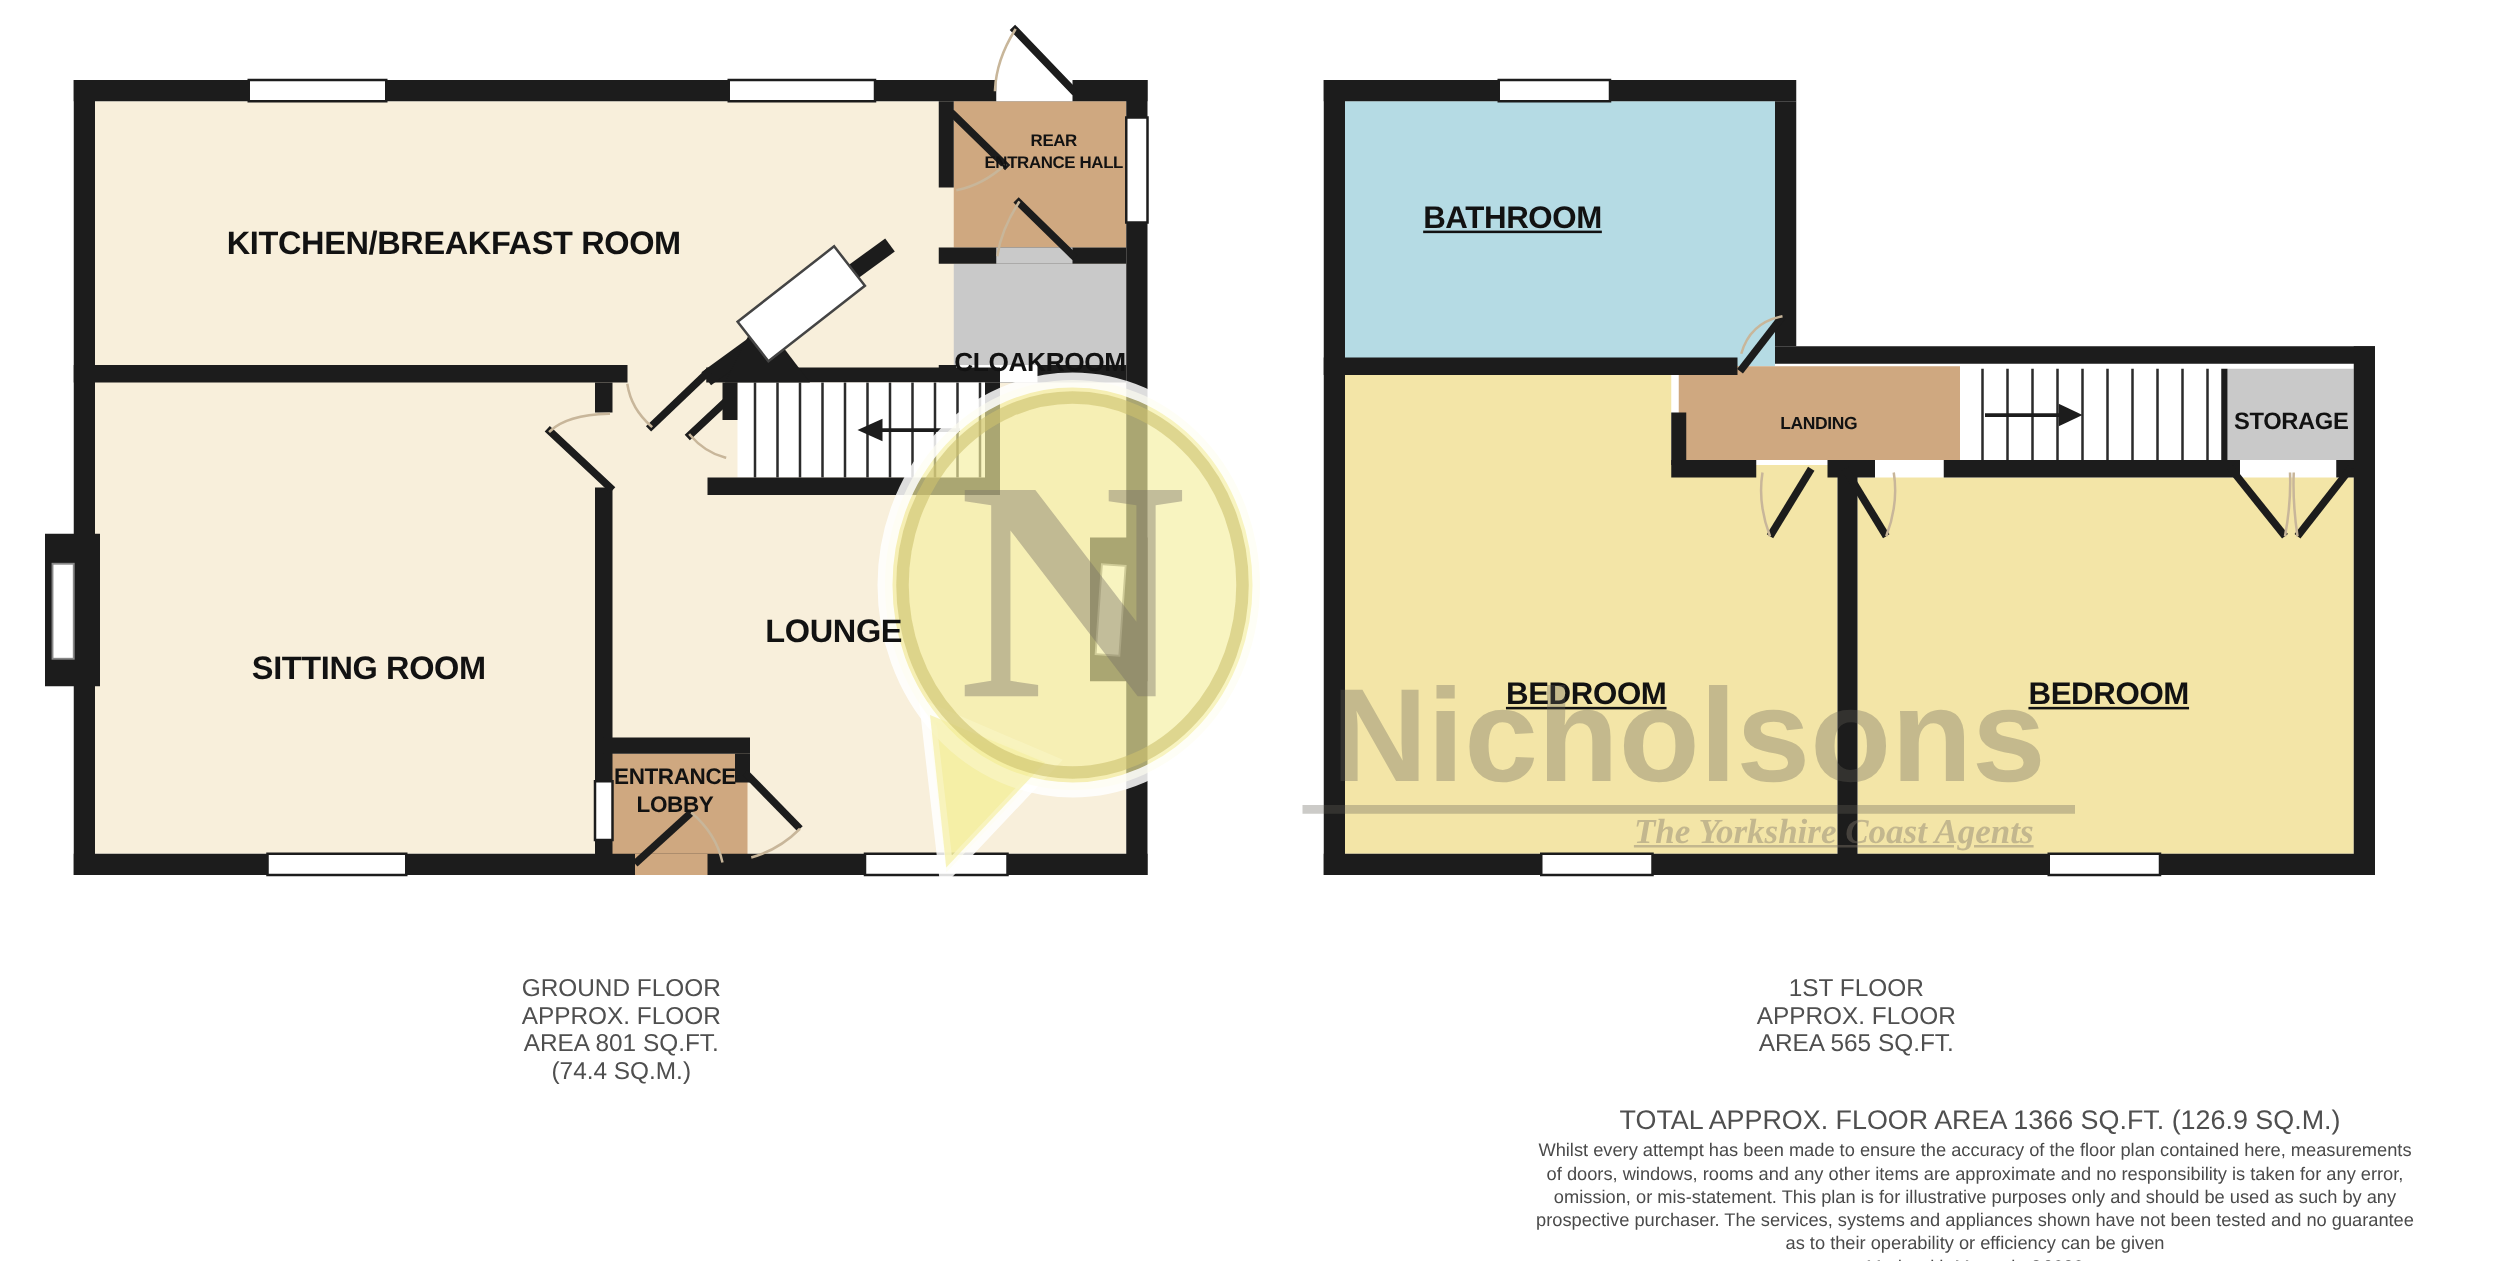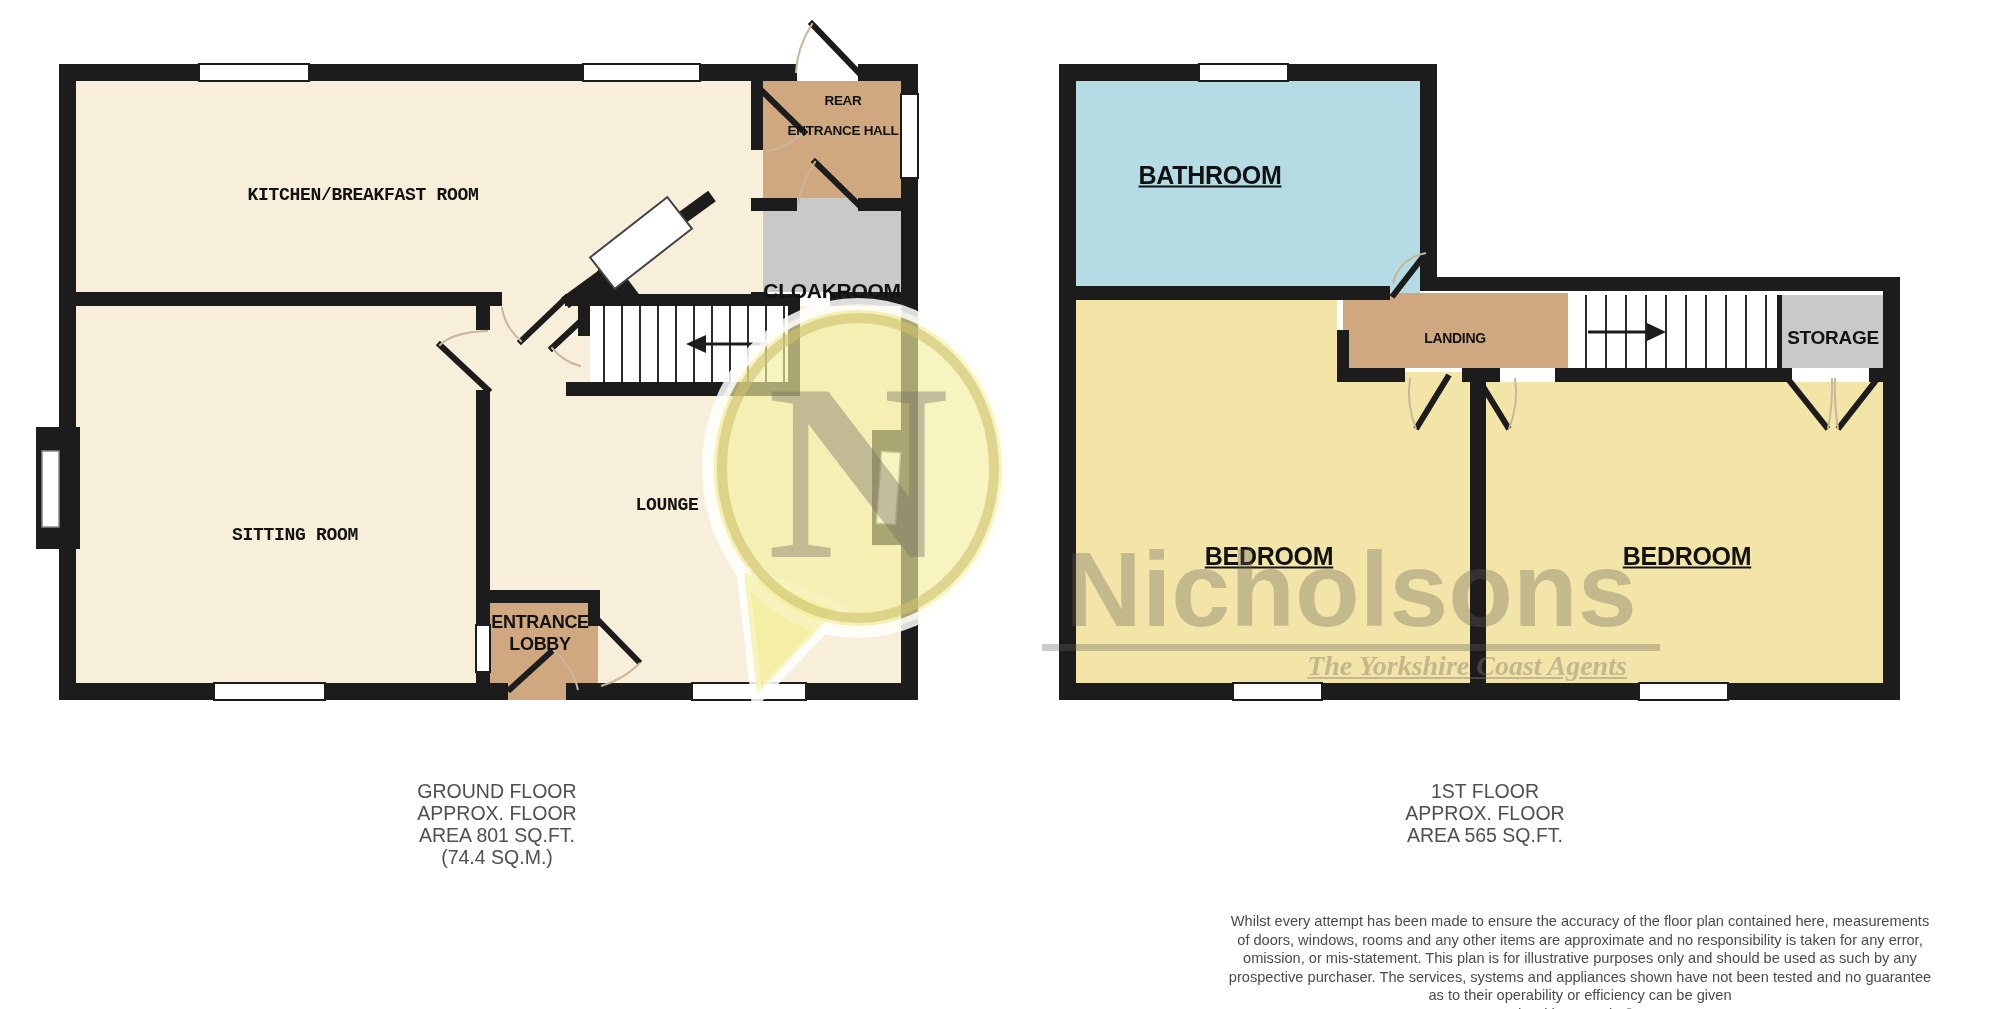--- a/index.html
+++ b/index.html
@@ -1,21 +1,21 @@
 <!DOCTYPE html>
 <html style="--wall: #1c1c1c; --cream: #f8efdb; --tan: #cfa880; --grayroom: #c9c9c9; --blue: #b5dbe4; --yellow: #f3e5a7; --stairs-white: #ffffff; --tread: #2b2b2b; --arc: #c8b69a; --pin-fill: rgba(244,238,160,0.66); --pin-ring: rgba(205,193,110,0.6); --pin-halo: rgba(255,255,255,0.85); --pin-n: rgba(118,112,102,0.42);"><head>
 <meta charset="utf-8">
 <style>
   html,body{margin:0;padding:0;background:#fff;}
   .stage{position:relative;width:2000px;height:1009px;background:#fff;overflow:hidden;
          font-family:"Liberation Sans",sans-serif;}
   svg{position:absolute;left:0;top:0;}
   .lbl{position:absolute;transform:translate(-50%,-50%);color:#121212;font-weight:700;
        white-space:nowrap;letter-spacing:-0.3px;}
-  .lbl-26{font-size:18px;font-family:Liberation Mono, monospace;}
+  .lbl-26{font-size:26px;}
   .lbl-24{font-size:25px;text-decoration:underline;}
   .lbl-22{font-size:14px;}
   .lbl-21{font-size:21px;margin-top:36px;}
   .lbl-19{font-size:19px;}
   .lbl-17{font-size:18px;}
   .lbl-13{font-size:13.5px;font-weight:700;}
   .caption{position:absolute;text-align:center;color:#4f4f4f;font-size:19.5px;line-height:22px;}
   .total{position:absolute;text-align:center;color:#4f4f4f;font-size:21.5px;white-space:nowrap;}
   .disclaimer{position:absolute;text-align:center;color:#4a4a4a;font-size:14.6px;line-height:18.5px;}
   .wm-brand{position:absolute;left:1042px;top:512px;width:618px;text-align:center;
@@ -158,21 +158,21 @@
     <ellipse cx="858" cy="468" rx="150" ry="164" style="fill:var(--pin-fill);stroke:var(--pin-halo)" stroke-width="12"></ellipse>
     <polygon points="744,572 757,694 836,610" style="fill:var(--pin-fill)"></polygon>
     <ellipse cx="858" cy="468" rx="136" ry="150" fill="none" style="stroke:var(--pin-ring)" stroke-width="10"></ellipse>
     <text x="858" y="557" text-anchor="middle" font-family="Liberation Serif, serif" font-size="252" font-weight="700" style="fill:var(--pin-n)">N</text>
   </g>
 </svg>
 
   <div class="lbl lbl-26" style="left:363px;top:195px">KITCHEN/BREAKFAST ROOM</div>
   <div class="lbl lbl-26" style="left:295px;top:535px">SITTING ROOM</div>
   <div class="lbl lbl-26" style="left:667px;top:505px">LOUNGE</div>
-  <div class="lbl lbl-13" style="left:843px;top:100px">REAR</div>
+  <div class="lbl lbl-13" style="left:843px;top:112px">REAR</div>
   <div class="lbl lbl-13" style="left:843px;top:130px">ENTRANCE HALL</div>
   <div class="lbl lbl-21" style="left:832px;top:255px">CLOAKROOM</div>
   <div class="lbl lbl-17" style="left:540px;top:622px">ENTRANCE</div>
   <div class="lbl lbl-17" style="left:540px;top:644px">LOBBY</div>
 
   <div class="lbl lbl-24" style="left:1210px;top:175px">BATHROOM</div>
   <div class="lbl lbl-22" style="left:1455px;top:338px">LANDING</div>
   <div class="lbl lbl-19" style="left:1833px;top:338px">STORAGE</div>
   <div class="lbl lbl-24" style="left:1269px;top:556px">BEDROOM</div>
   <div class="lbl lbl-24" style="left:1687px;top:556px">BEDROOM</div>
@@ -184,20 +184,21 @@
     <div>GROUND FLOOR</div>
     <div>APPROX. FLOOR</div>
     <div>AREA 801 SQ.FT.</div>
     <div>(74.4 SQ.M.)</div>
   </div>
   <div class="caption" style="left:1285px;top:780px;width:400px">
     <div>1ST FLOOR</div>
     <div>APPROX. FLOOR</div>
     <div>AREA 565 SQ.FT.</div>
   </div>
+  <div class="total" style="left:1584px;top:884px;transform:translateX(-50%)">TOTAL APPROX. FLOOR AREA 1366 SQ.FT. (126.9 SQ.M.)</div>
   <div class="disclaimer" style="left:1115px;top:912px;width:930px">
     <div>Whilst every attempt has been made to ensure the accuracy of the floor plan contained here, measurements</div>
     <div>of doors, windows, rooms and any other items are approximate and no responsibility is taken for any error,</div>
     <div>omission, or mis-statement. This plan is for illustrative purposes only and should be used as such by any</div>
     <div>prospective purchaser. The services, systems and appliances shown have not been tested and no guarantee</div>
     <div>as to their operability or efficiency can be given</div>
     <div>Made with Metropix ©2020</div>
   </div>
 </div>
 

